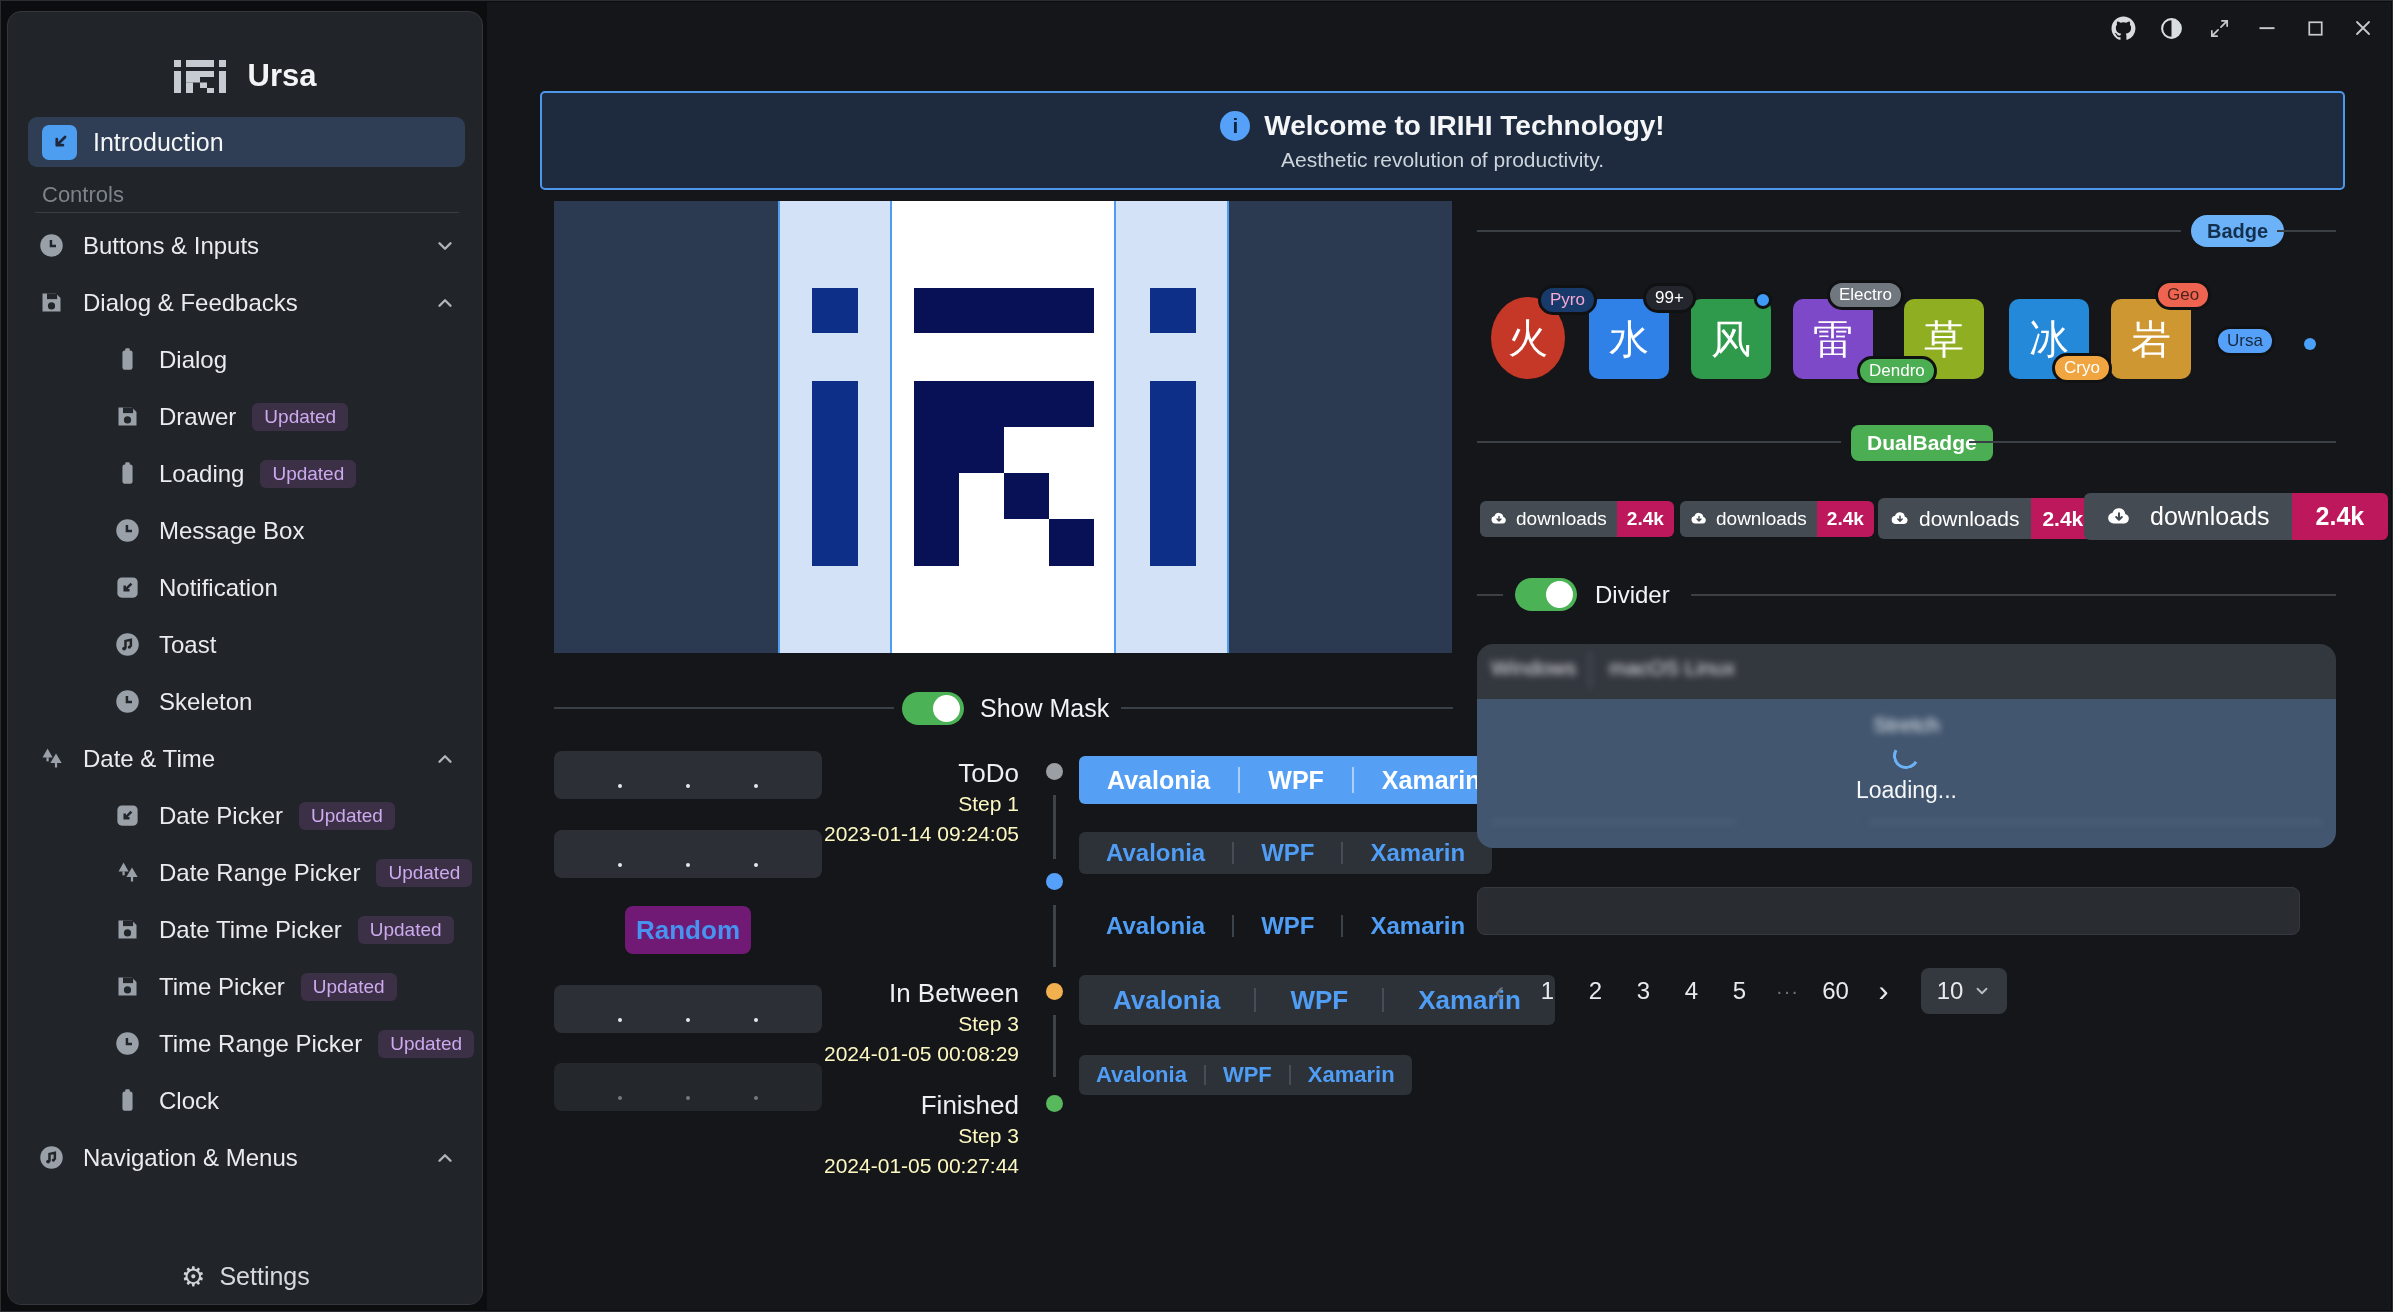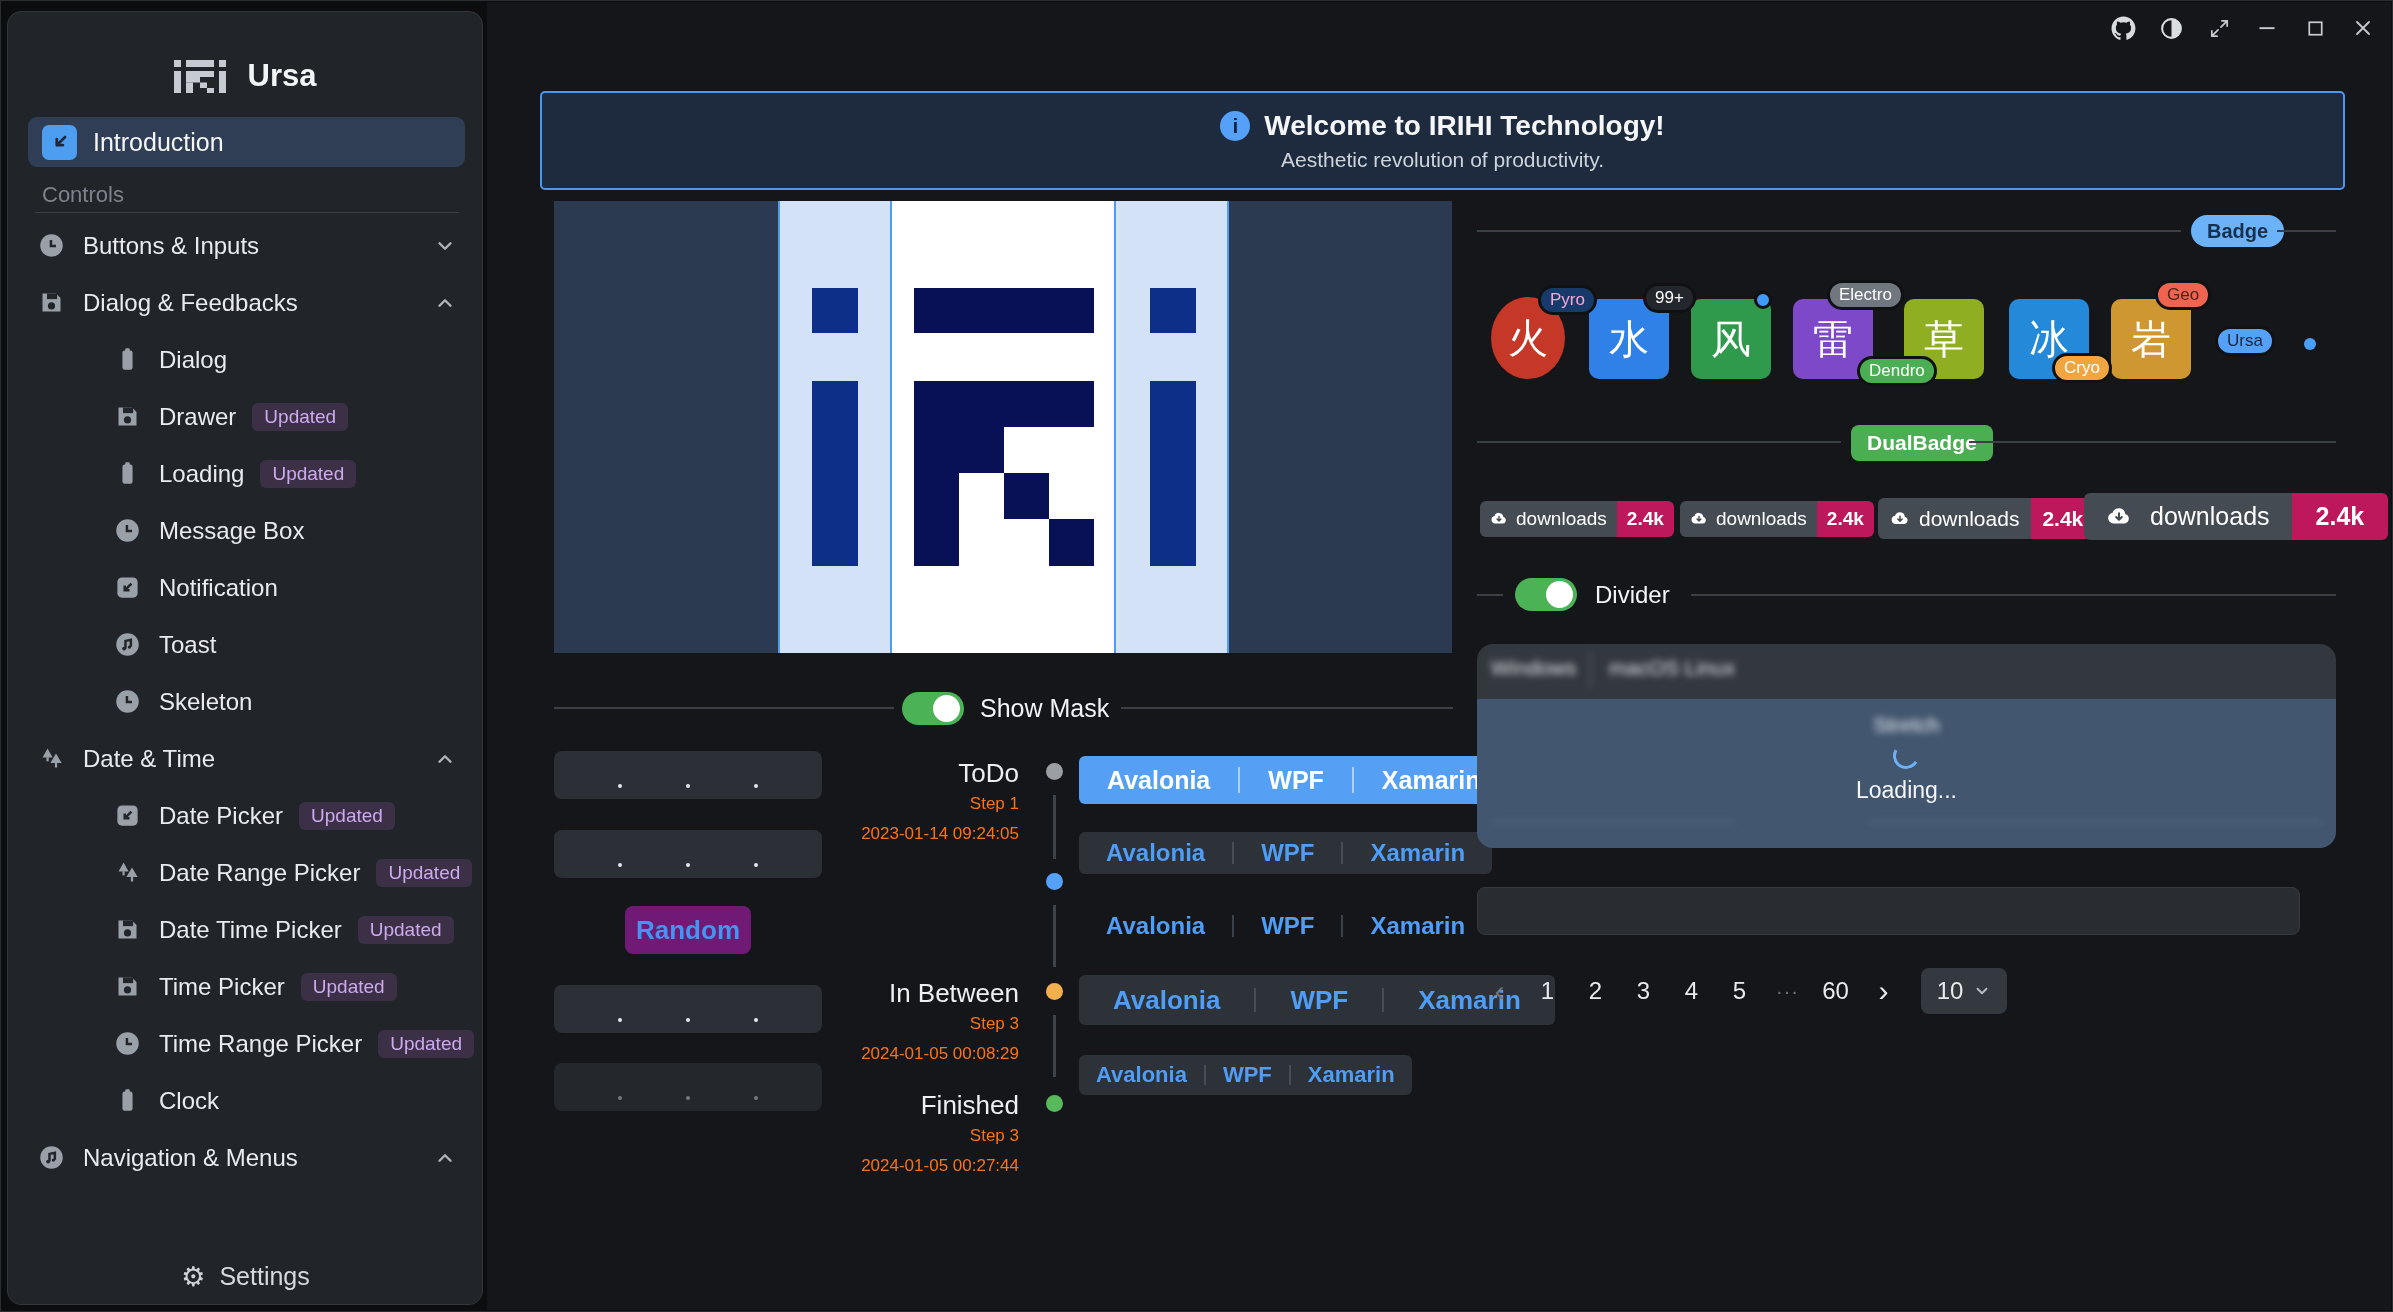--- a/index.html
+++ b/index.html
@@ -73,21 +73,21 @@
   .ipdot { width:4px; height:4px; border-radius:50%; background:#e6e8ea; }
   .ipbox.dim { background:#24272b; }
   .ipbox.dim .ipdot { background:#76797d; }
   #random-btn { position:absolute; left:624px; top:905px; width:126px; height:48px;
     background:#701a75; border-radius:8px; color:#4693f0; font-size:26px; font-weight:700;
     display:flex; align-items:center; justify-content:center; }
 
   
   .step { position:absolute; width:240px; text-align:right; right:1373px; }
   .step .s-label { color:#edeff1; font-size:26px; line-height:32px; }
-  .step .s-sub, .step .s-time { color:#f97316; font-size:17px; line-height:30px; }
+  .step .s-sub, .step .s-time { color:#fef9c3; font-size:21px; line-height:30px; }
   .sdot { position:absolute; left:1045px; width:17px; height:17px; border-radius:50%; }
   .sline { position:absolute; left:1052px; width:3px; background:#3e434a; }
 
   
   .bgroup { position:absolute; left:1078px; display:flex; align-items:center; border-radius:6px; }
   .bgroup .bbtn { display:flex; align-items:center; height:100%; font-weight:700; }
   .bsep { width:2px; align-self:center; }
   .g1 { top:755px; height:48px; background:#55a0f5; }
   .g1 .bbtn { color:#ffffff; font-size:25px; padding:0 28px; }
   .g1 .bsep { height:26px; background:rgba(255,255,255,.5); }

